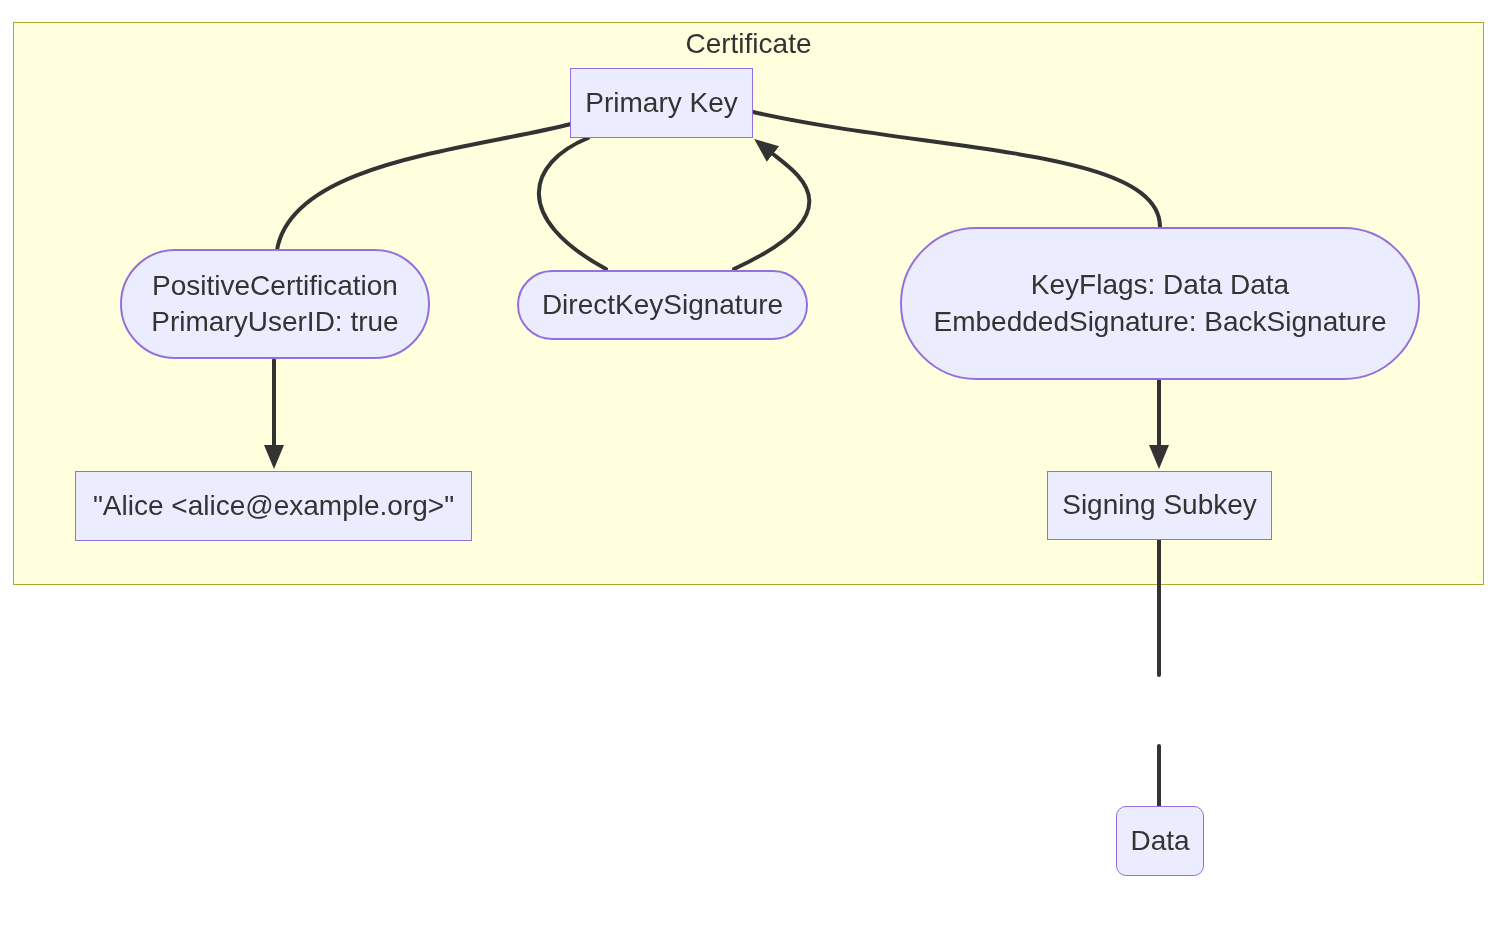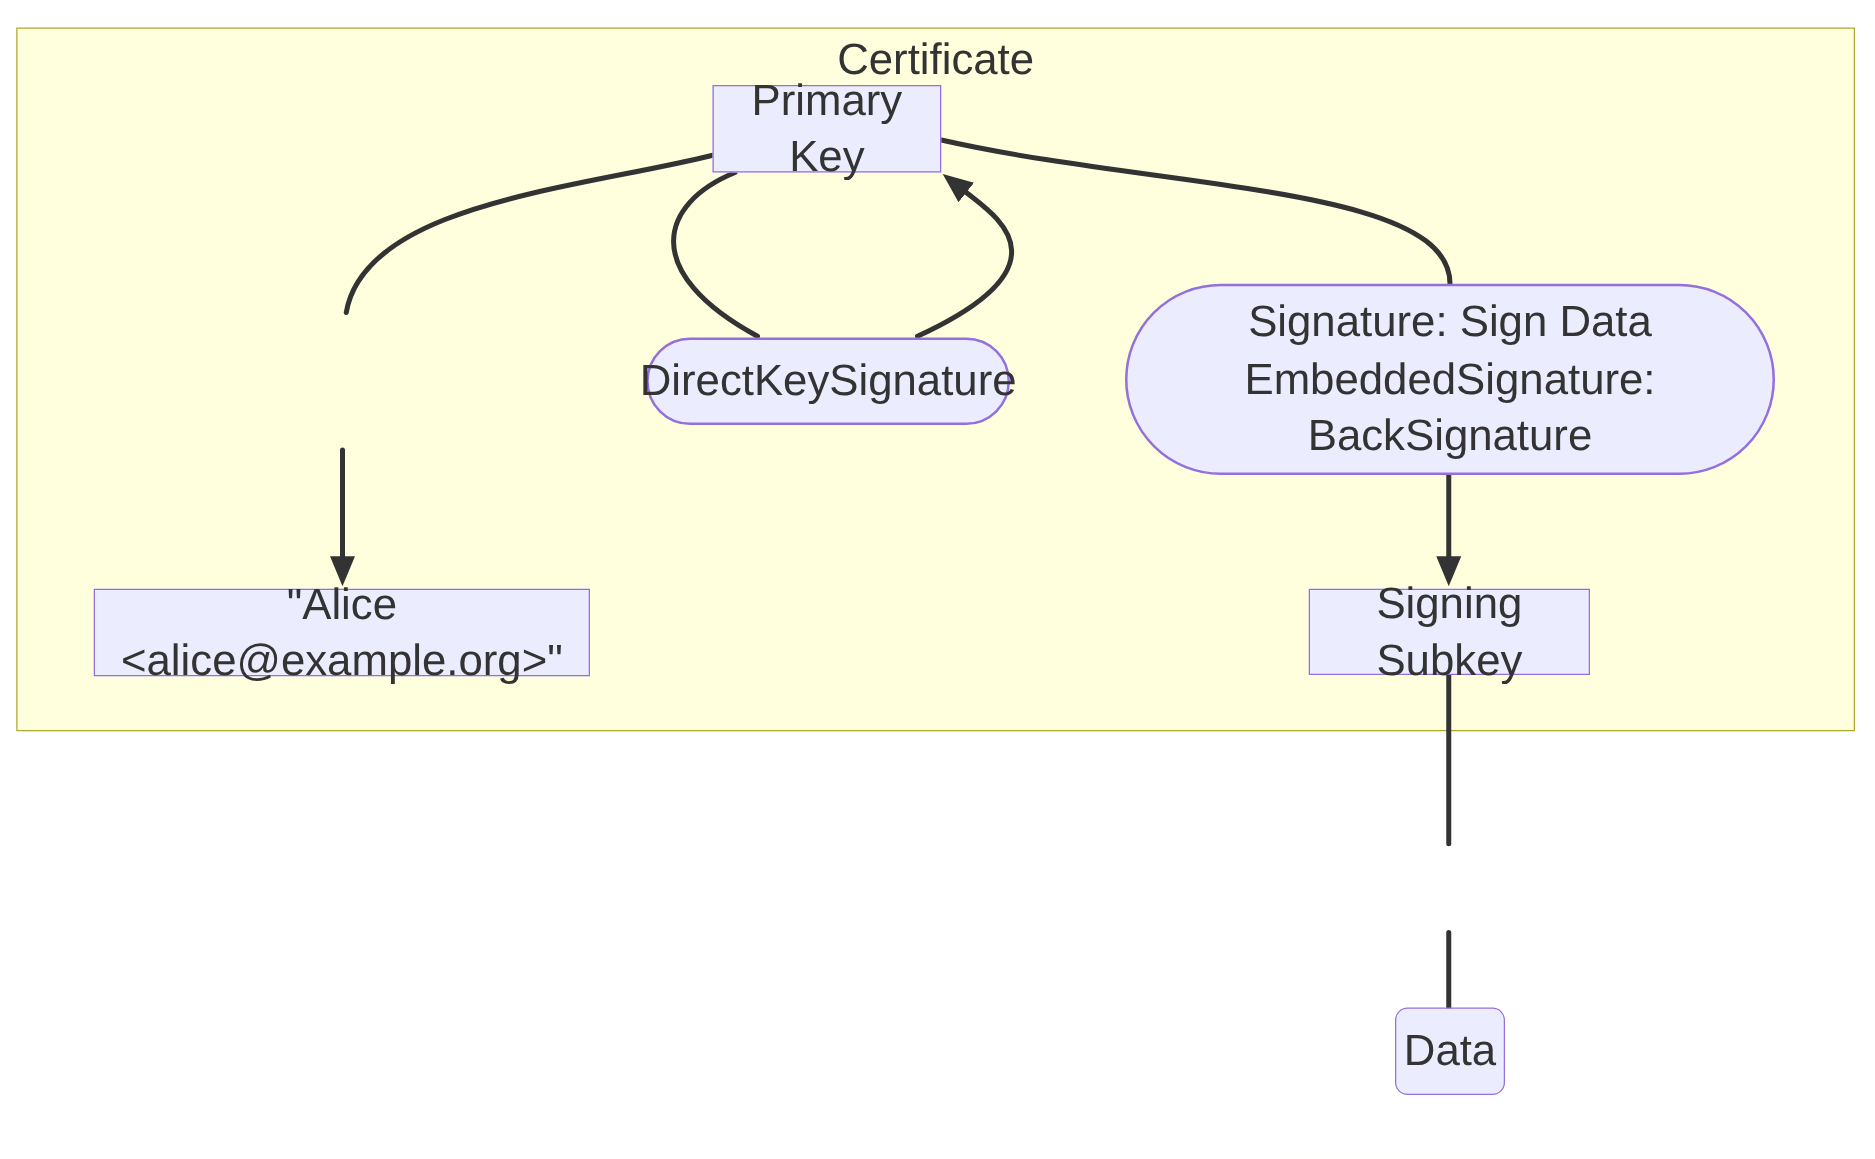--- a/index.html
+++ b/index.html
@@ -3,21 +3,21 @@
 <meta charset="utf-8">
 <style>
   html, body { margin: 0; padding: 0; background: var(--background, #ffffff); }
   .canvas {
     position: relative;
     width: 1500px;
     height: 927px;
     overflow: hidden;
     font-family: "Liberation Sans", sans-serif;
     color: var(--text, #333333);
-    font-size: 35px;
+    font-size: 28px;
   }
   .cluster {
     position: absolute;
     left: 13px; top: 22px;
     width: 1471px; height: 563px;
     background: var(--cluster-fill, #ffffde);
     border: 1.5px solid var(--cluster-border, #aaaa33);
     box-sizing: border-box;
   }
   .cluster-title {
@@ -83,27 +83,31 @@
     <path class="edge" d="M 753 112 C 930 152, 1160 148, 1160 227"></path>
     <path class="edge" d="M 1159 380 L 1159 445" marker-end="url(#arrowhead)"></path>
     <path class="edge" d="M 1159 540 L 1159 675"></path>
     <path class="edge" d="M 1159 746 L 1159 807" marker-end="url(#arrowhead)"></path>
   </svg>
 
   <div class="node" id="primary-key">
     <div>Primary Key</div>
   </div>
 
+  <div class="node stadium" id="positive-certification">
+    <div>PositiveCertification</div>
+    <div>PrimaryUserID: true</div>
+  </div>
 
   <div class="node stadium" id="direct-key-signature">
     <div>DirectKeySignature</div>
   </div>
 
   <div class="node stadium" id="subkey-binding-signature">
-    <div>Signature: Sign Data</div>
+    <div>KeyFlags: Data Data</div>
     <div>EmbeddedSignature: BackSignature</div>
   </div>
 
   <div class="node" id="user-id">
     <div>"Alice &lt;alice@example.org&gt;"</div>
   </div>
 
   <div class="node" id="signing-subkey">
     <div>Signing Subkey</div>
   </div>

